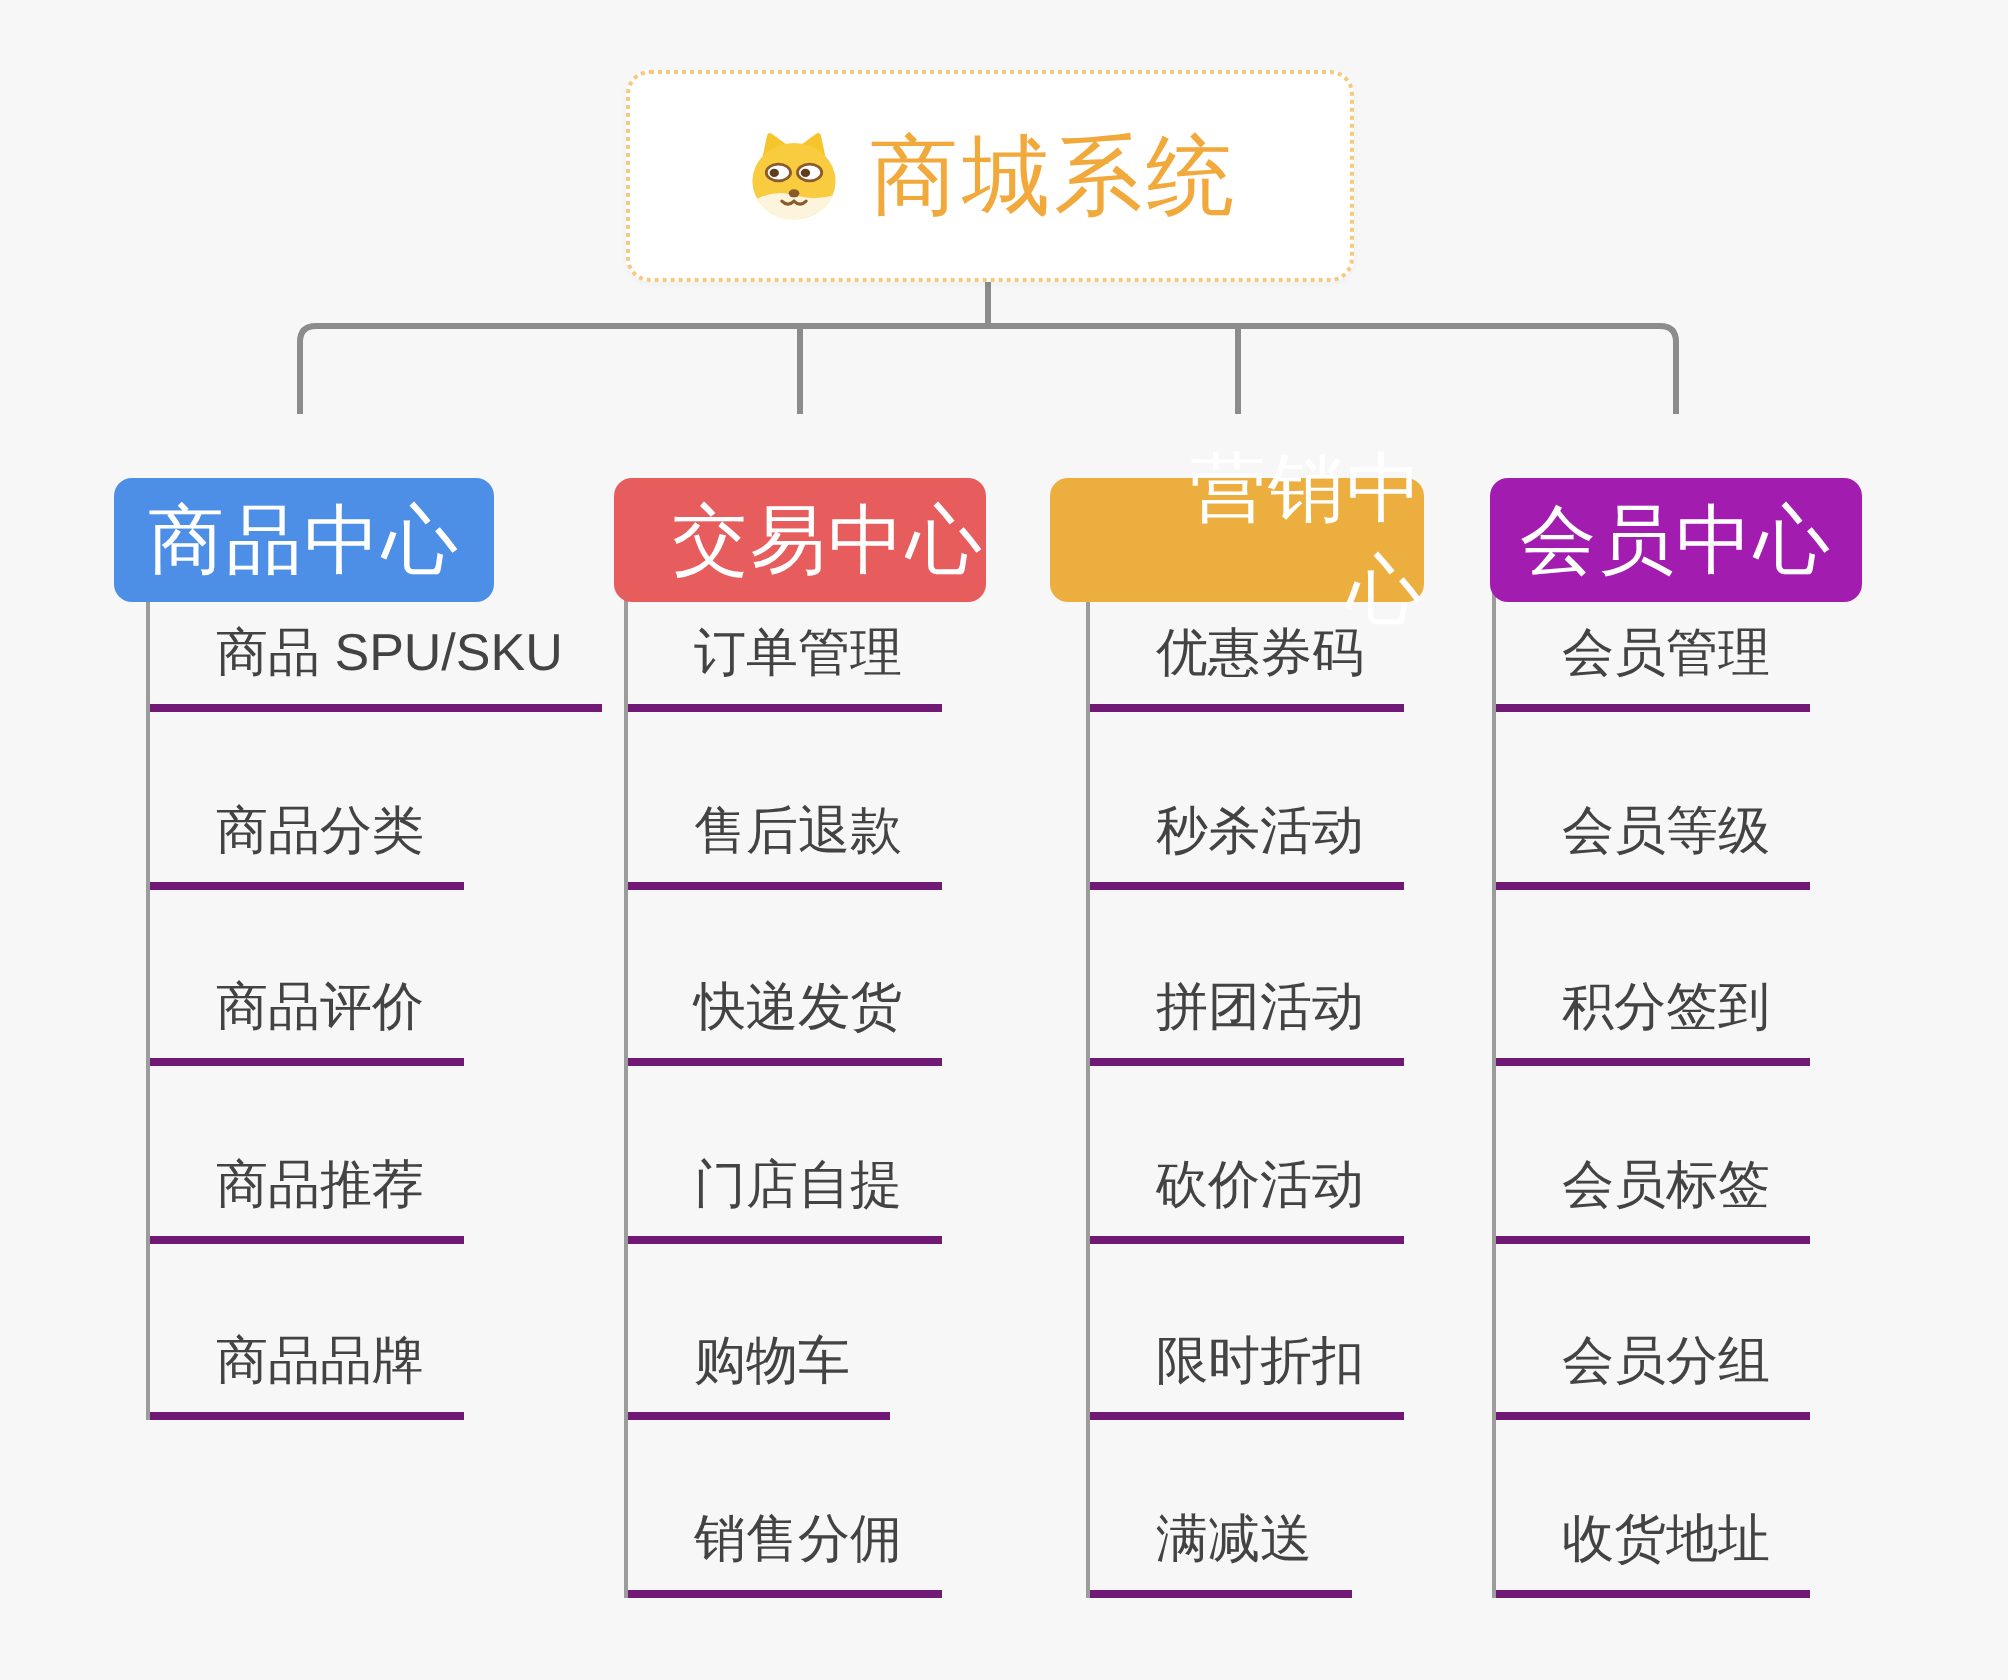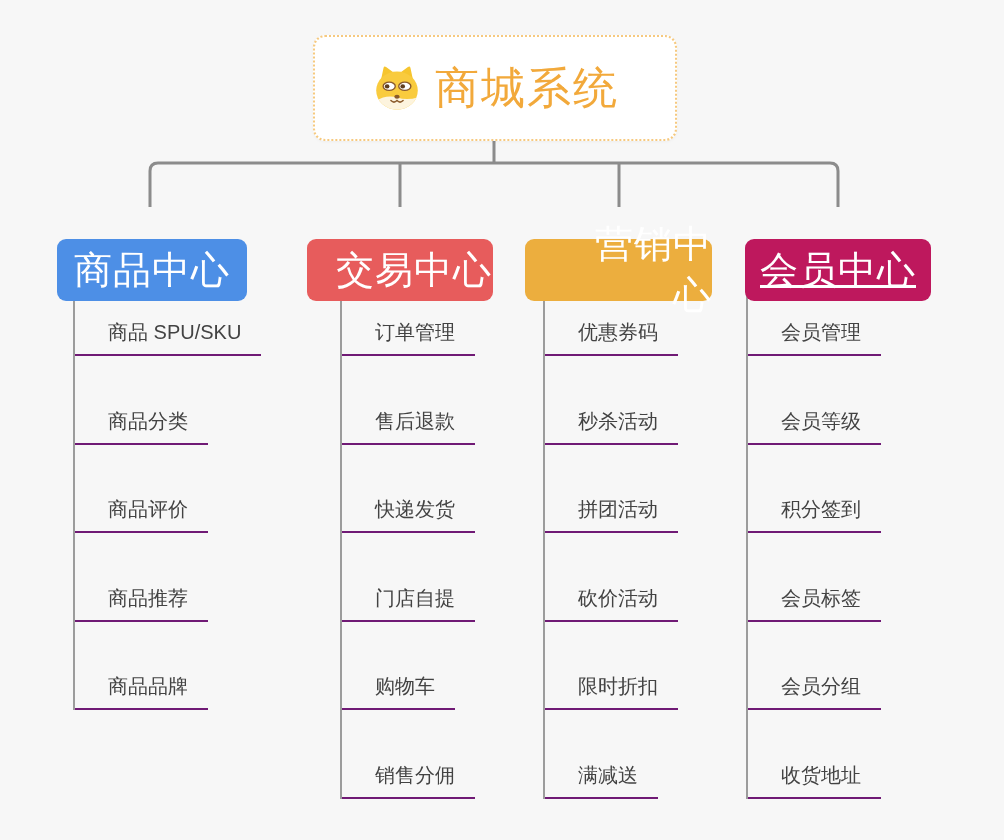--- a/index.html
+++ b/index.html
@@ -17,27 +17,27 @@
   .branch{
     position:absolute;top:207px;height:62px;box-sizing:border-box;border-radius:9px;
     color:#FFFFFF;font-size:38px;letter-spacing:1px;
     display:flex;align-items:center;justify-content:center;z-index:3;margin-top:32px;
   }
   .b1{left:57px;width:190px;}
   .b2{left:307px;width:186px;padding-left:28px;}
   .b3{left:525px;width:187px;padding-left:36px;}
   .b4{left:745px;width:186px;}
   .col{position:absolute;top:267.5px;border-left:2px solid #9C9C9C;z-index:2;}
-  .c1{left:73px;} .c2{left:340px;} .c3{left:543px;} .c4{left:746px;}
+  .c1{left:73px;} .c2{left:312px;} .c3{left:543px;} .c4{left:746px;}
   .item{
     box-sizing:border-box;height:88.5px;width:fit-content;white-space:nowrap;
     display:flex;align-items:flex-end;
-    border-bottom:2px solid #701a75;
+    border-bottom:4px solid #701a75;
     padding:0 20px 8px 33px;
-    font-size:20px;color:#434343;
+    font-size:26px;color:#434343;
   }
 </style>
 </head>
 <body>
 
 <div class="canvas" style="background-color: rgb(247, 247, 247); text-align: right;">
 
   <svg class="connectors" width="1004" height="840" viewBox="0 0 1004 840">
     <path d="M494 141 L494 163
              M150 207 L150 171 Q150 163 158 163 L830 163 Q838 163 838 171 L838 207
@@ -62,21 +62,21 @@
         <ellipse cx="30" cy="40" rx="3.1" ry="2.3" fill="#8A5A2B"></ellipse>
         <path d="M23 44.5 Q26.5 48 30 44.5 Q33.5 48 37 44.5" fill="none" stroke="#8A5A2B" stroke-width="1.8" stroke-linecap="round"></path>
       </svg>
     </span>
     <span class="root-title" style="color: rgb(242, 169, 59);">商城系统</span>
   </div>
 
   <div class="branch b1" style="background-color: rgb(77, 143, 230);">商品中心</div>
   <div class="branch b2" style="background-color: rgb(231, 92, 92);">交易中心</div>
   <div class="branch b3" style="background-color: rgb(236, 174, 62);">营销中心</div>
-  <div class="branch b4" style="background-color: #be185d; text-decoration: underline;">会员中心</div>
+  <div class="branch b4" style="background-color: #a21caf;">会员中心</div>
 
   <div class="col c1">
     <div class="item">商品 SPU/SKU</div>
     <div class="item">商品分类</div>
     <div class="item">商品评价</div>
     <div class="item">商品推荐</div>
     <div class="item">商品品牌</div>
   </div>
 
   <div class="col c2">

